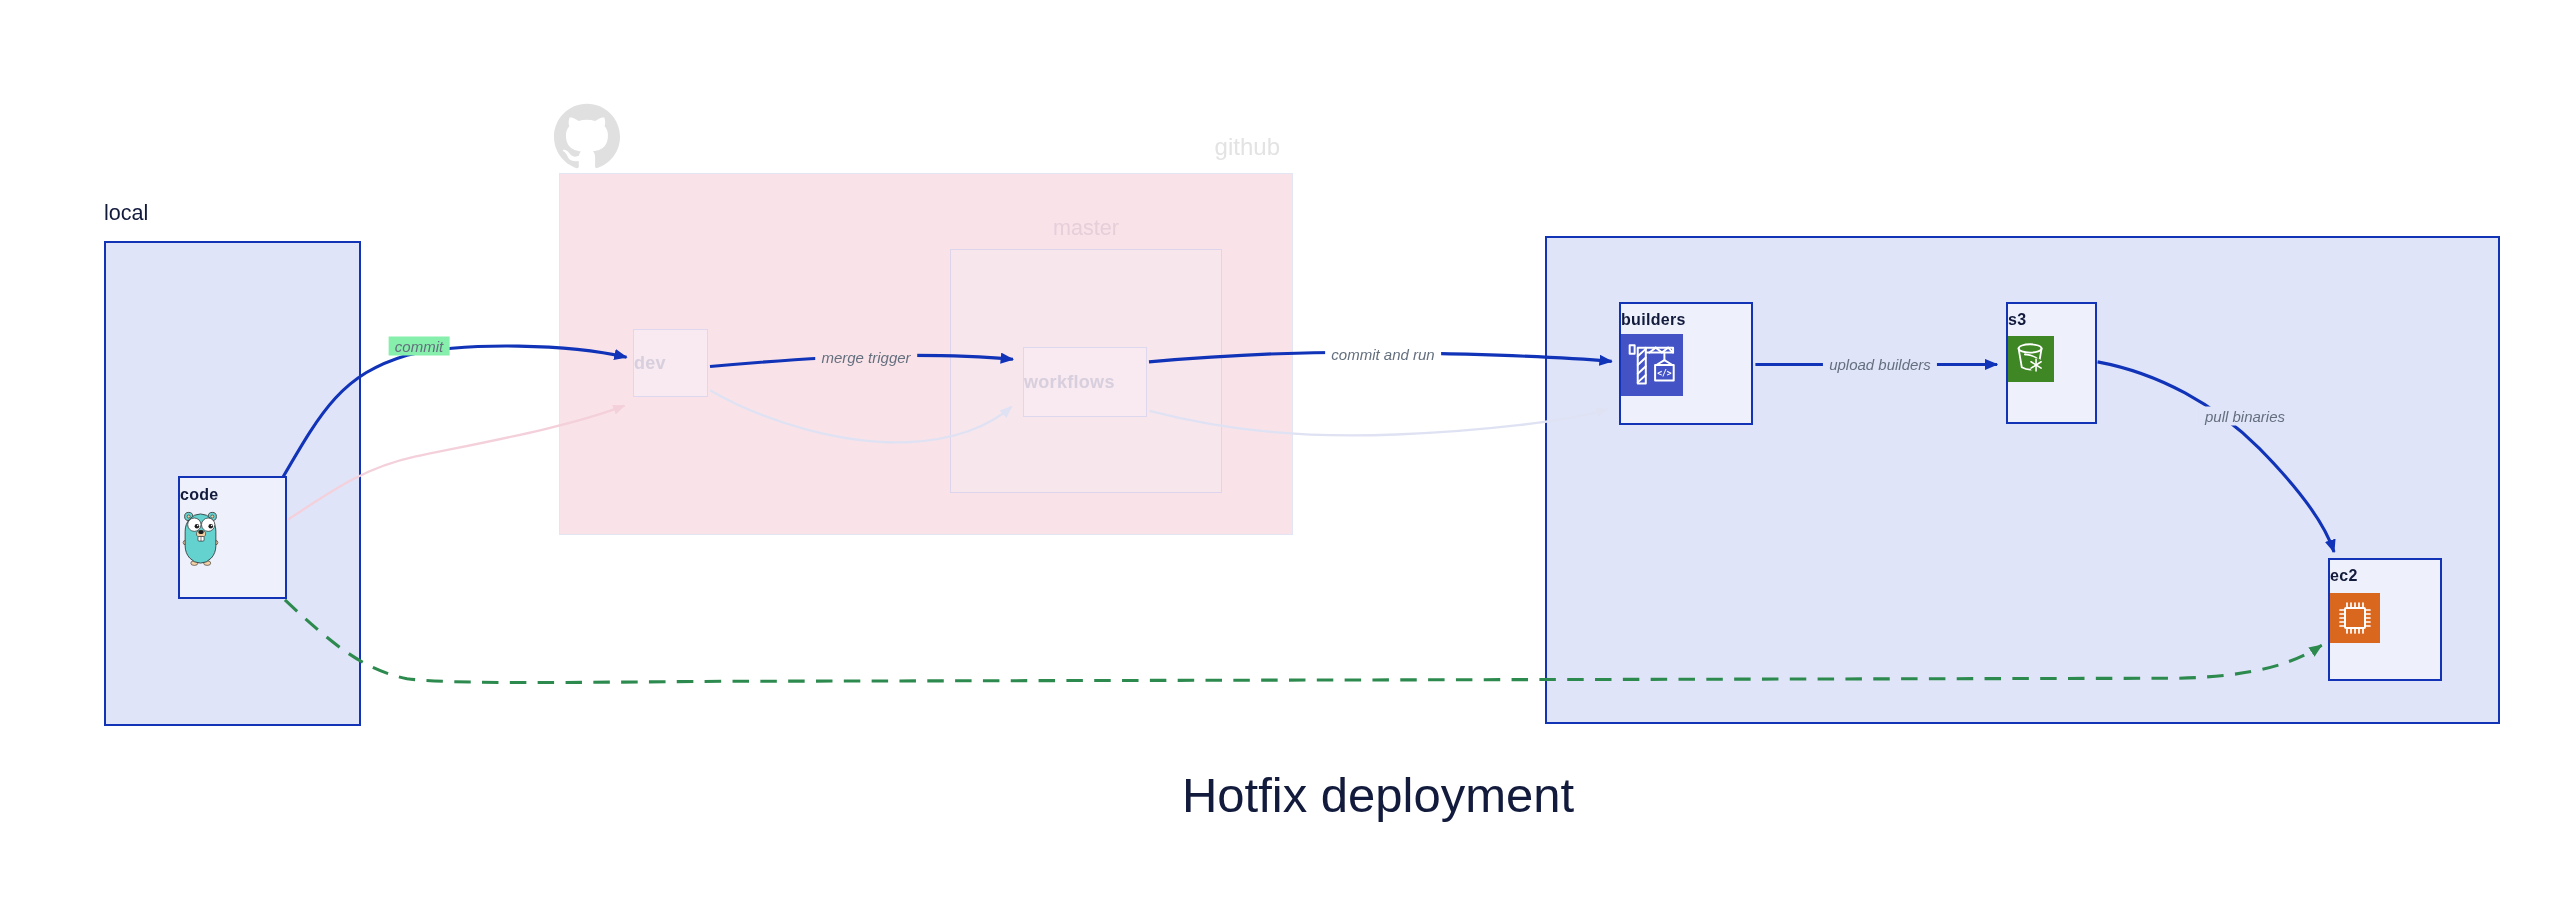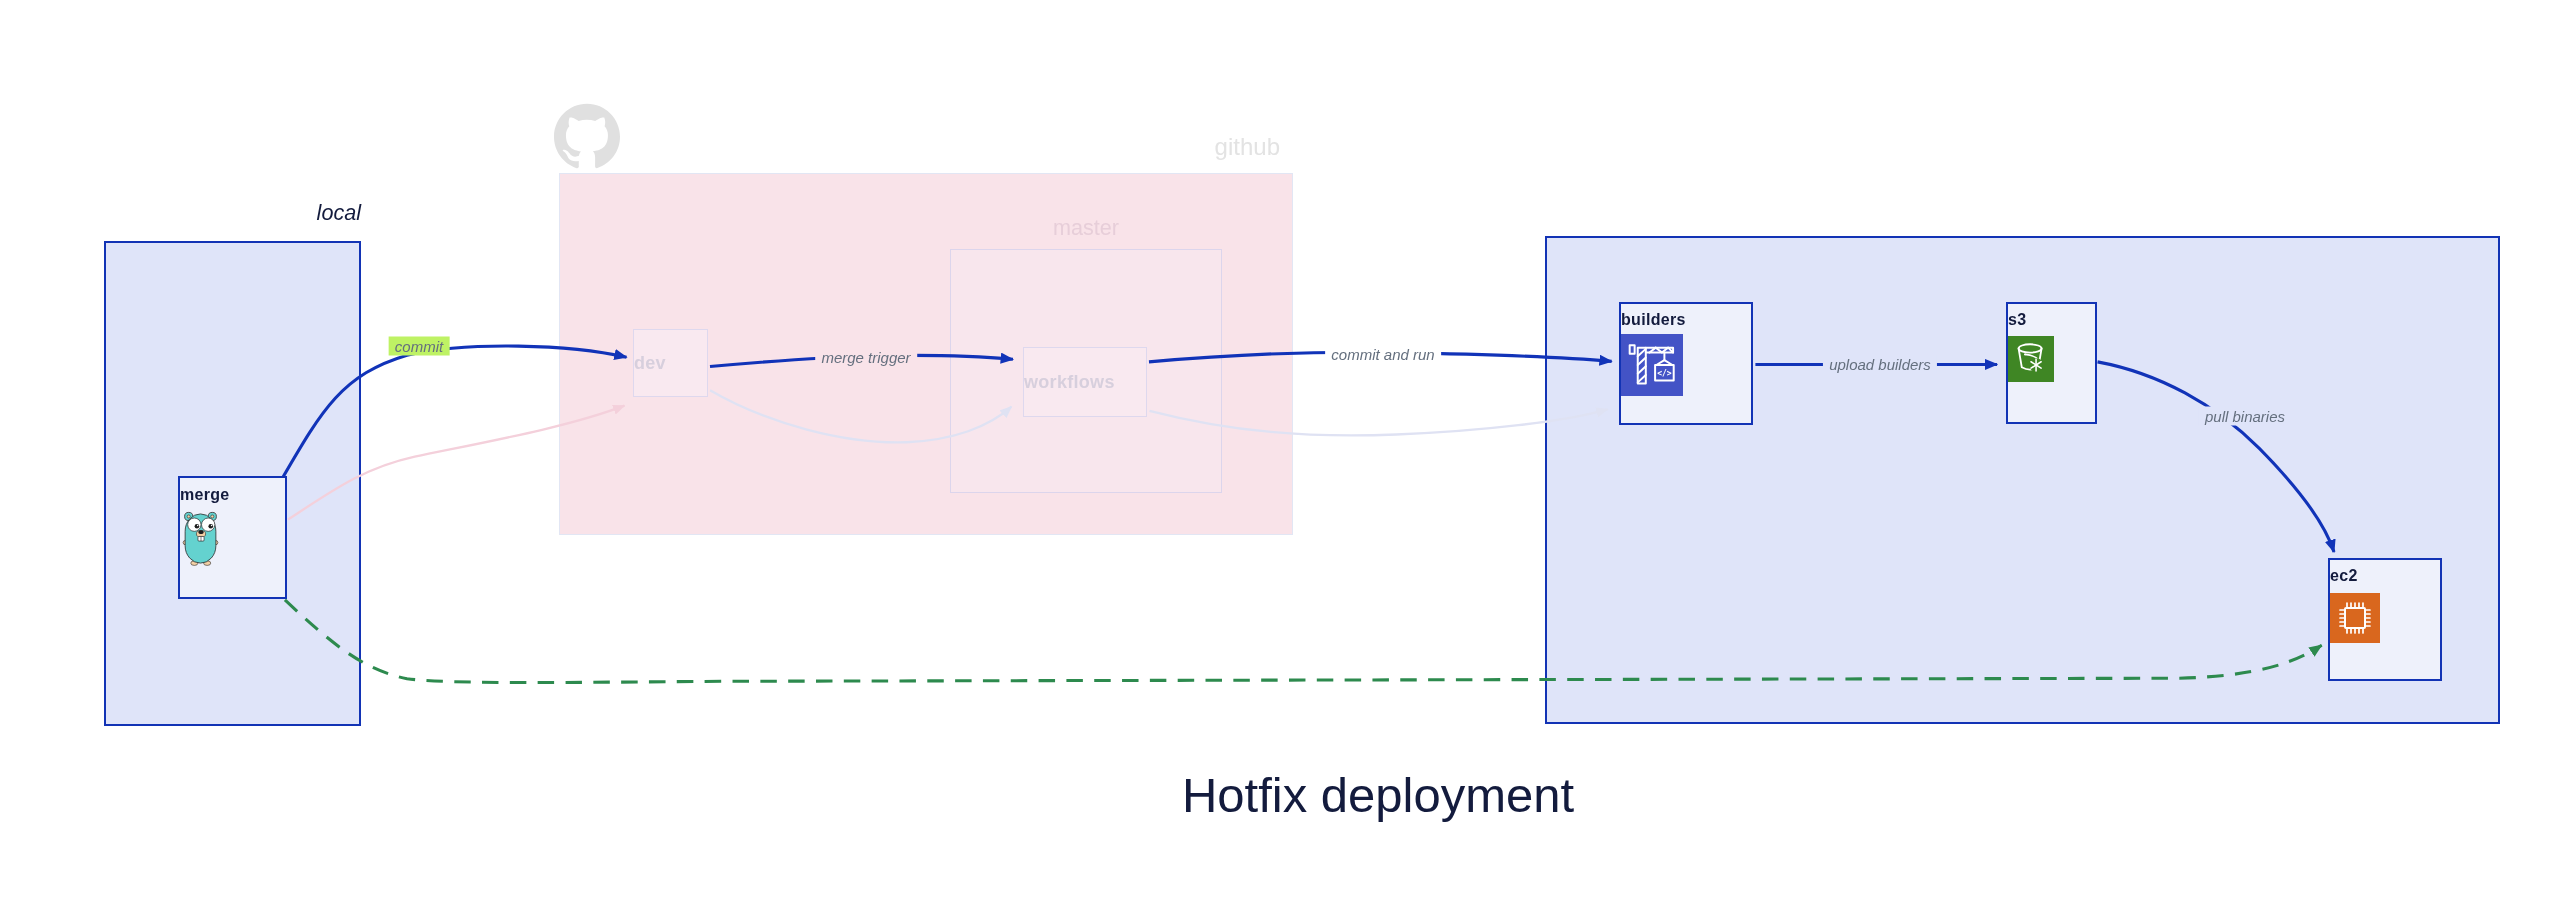--- a/index.html
+++ b/index.html
@@ -6,38 +6,38 @@
   #canvas{position:relative;width:2604px;height:902px;background:#ffffff;overflow:hidden;}
 
   
   .cluster{position:absolute;box-sizing:border-box;}
   #cluster-local{left:104px;top:241px;width:257px;height:485px;background:var(--cluster-blue-fill);border:2.1px solid var(--accent-blue);}
   #cluster-github{left:559px;top:173px;width:734px;height:362px;background:var(--cluster-pink-fill);border:1.5px solid var(--cluster-pink-border);}
   #cluster-master{left:950px;top:249px;width:272px;height:244px;background:var(--master-fill);border:1.5px solid var(--master-border);}
   #cluster-aws{left:1545px;top:236px;width:955px;height:488px;background:var(--cluster-blue-fill);border:2.6px solid var(--accent-blue);}
 
   .cluster-label{position:absolute;font-size:21.6px;color:var(--navy-text);}
-  #label-local{left:104px;top:200px;width:257px;text-align:right;font-style:italic;}
+  #label-local{left:104px;top:200px;width:257px;text-align:left;}
   #label-aws{left:1545px;top:201px;width:955px;text-align:center;}
   #label-github{left:559px;top:133px;width:721px;text-align:right;font-size:24px;color:var(--github-label);}
   #label-master{left:950px;top:215px;width:272px;text-align:center;font-size:21.6px;color:var(--master-label);}
 
   
   svg#edges{position:absolute;left:0;top:0;}
   .e-blue{stroke:var(--edge-blue);stroke-width:6;fill:none;}
   .e-green{stroke:var(--edge-green);stroke-width:6;fill:none;stroke-dasharray:32 22;}
   .e-pink{stroke:var(--edge-faded-pink);stroke-width:4.5;fill:none;}
   .e-lav{stroke:var(--edge-faded-lavender);stroke-width:4.5;fill:none;}
   .m-blue{fill:var(--edge-blue);}
   .m-green{fill:var(--edge-green);}
   .m-pink{fill:var(--edge-faded-pink);}
   .m-lav{fill:var(--edge-faded-lavender);}
 
   .edge-label{position:absolute;transform:translate(-50%,-50%);font-style:italic;font-size:15px;color:var(--edge-label-gray);padding:1px 6.2px;white-space:nowrap;}
-  #elabel-commit{left:419px;top:346px;background:#bef264;text-align:right;}
+  #elabel-commit{left:419px;top:346px;background:#86efac;text-align:right;}
   #elabel-merge{left:866px;top:357px;background:var(--cluster-pink-fill);}
   #elabel-uploadrun{left:1383px;top:354px;background:#ffffff;}
   #elabel-uploadbin{left:1880px;top:364px;background:var(--cluster-blue-fill);}
   #elabel-pullbin{left:2245px;top:416px;background:var(--cluster-blue-fill);}
 
   
   .node{position:absolute;box-sizing:border-box;display:flex;flex-direction:column;}
   .node.solid{background:var(--node-fill);border:2.1px solid var(--accent-blue);}
   .node.faded{background:var(--faded-node-fill);border:1.5px solid var(--faded-node-border);justify-content:center;}
   .node-label{font-weight:bold;font-size:16px;color:var(--navy-text);letter-spacing:0.3px;}
@@ -113,21 +113,21 @@
     <path class="e-green" d="M 553,1164 C 645,1250 705,1300 790,1317 C 880,1328 1100,1324 1400,1322 L 4230,1316 C 4380,1312 4455,1286 4506,1252" marker-end="url(#arr-green)"></path>
   </svg>
 
   <div class="edge-label" id="elabel-commit">commit</div>
   <div class="edge-label" id="elabel-merge">merge trigger</div>
   <div class="edge-label" id="elabel-uploadrun">commit and run</div>
   <div class="edge-label" id="elabel-uploadbin">upload builders</div>
   <div class="edge-label" id="elabel-pullbin">pull binaries</div>
 
   <div class="node solid" id="node-code">
-    <span class="node-label">merge</span>
+    <span class="node-label">code</span>
     <svg class="node-icon" width="41" height="58" viewBox="0 0 80 110">
       <ellipse class="gopher-skin" cx="12" cy="64" rx="6" ry="4.5"></ellipse>
       <ellipse class="gopher-skin" cx="68" cy="64" rx="6" ry="4.5"></ellipse>
       <ellipse class="gopher-skin" cx="28" cy="104" rx="7" ry="4.5"></ellipse>
       <ellipse class="gopher-skin" cx="53" cy="104" rx="7" ry="4.5"></ellipse>
       <circle class="gopher-body" cx="17" cy="13" r="8"></circle>
       <circle class="gopher-body" cx="63" cy="13" r="8"></circle>
       <circle class="gopher-skin" cx="17" cy="13" r="3" stroke="none"></circle>
       <circle class="gopher-skin" cx="63" cy="13" r="3" stroke="none"></circle>
       <rect class="gopher-body" x="10" y="8" width="60" height="96" rx="30" ry="34"></rect>

